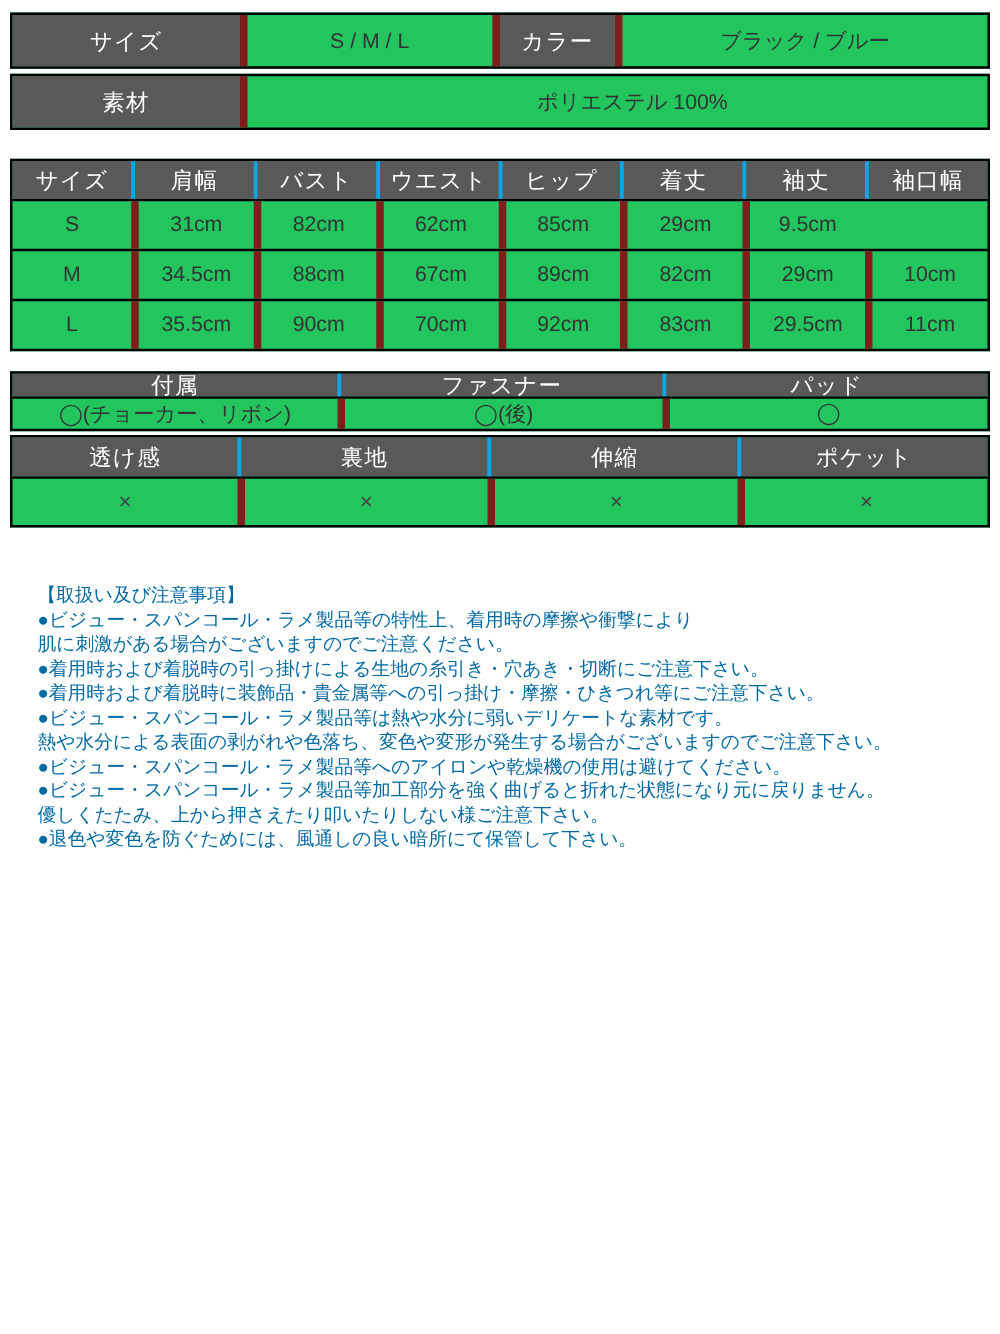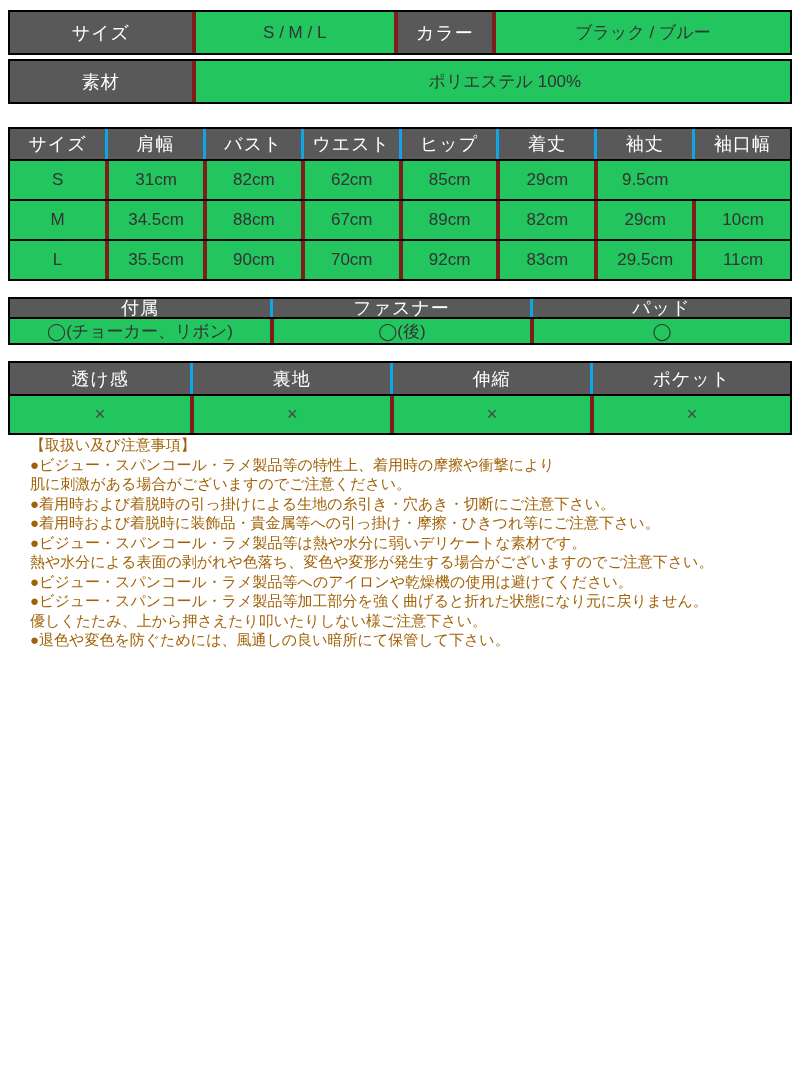--- a/index.html
+++ b/index.html
@@ -28,21 +28,21 @@
     width: 100%;
   }
   .row + .row {
     border-top: 2px solid #000000;
   }
   .cell {
     box-sizing: border-box;
     display: flex;
     align-items: center;
     justify-content: center;
-    border-left: 4px solid #7f1d1d;
+    border-left: 6px solid #7f1d1d;
     font-size: 17px;
     color: #333333;
     white-space: nowrap;
     overflow: hidden;
   }
   .cell:first-child { border-left: none; }
   .cell.dark {
     background: #595959;
     color: #ffffff;
     font-size: 18px;
@@ -76,31 +76,32 @@
   .szc1 { width: 12.2%; }
   .szc  { width: 12.542857%; }
 
   
   .features-a { margin-top: 16px; }
   .features-a .hdr .cell { height: 18px; }
   .features-a .data .cell { height: 24px; }
   .fa { width: 33.333%; }
 
   
-  .features-b { margin-top: 16px; }
+  .features-b { margin-top: 3px; }
   .features-b .hdr .cell { height: 31px; }
   .features-b .data .cell { height: 37px; font-size: 18px; color: #444444; }
   .fb1 { width: 23.1%; }
   .fb  { width: 25.633%; }
 
   
   .care {
+    margin-top: 45px;
     padding-left: 22px;
     padding-right: 10px;
-    color: #a16207;
+    color: #0369a1;
     font-size: 15px;
     line-height: 19.5px;
   }
   .care div { white-space: nowrap; }
 </style>
 </head>
 <body>
 
 <div class="page">
 

